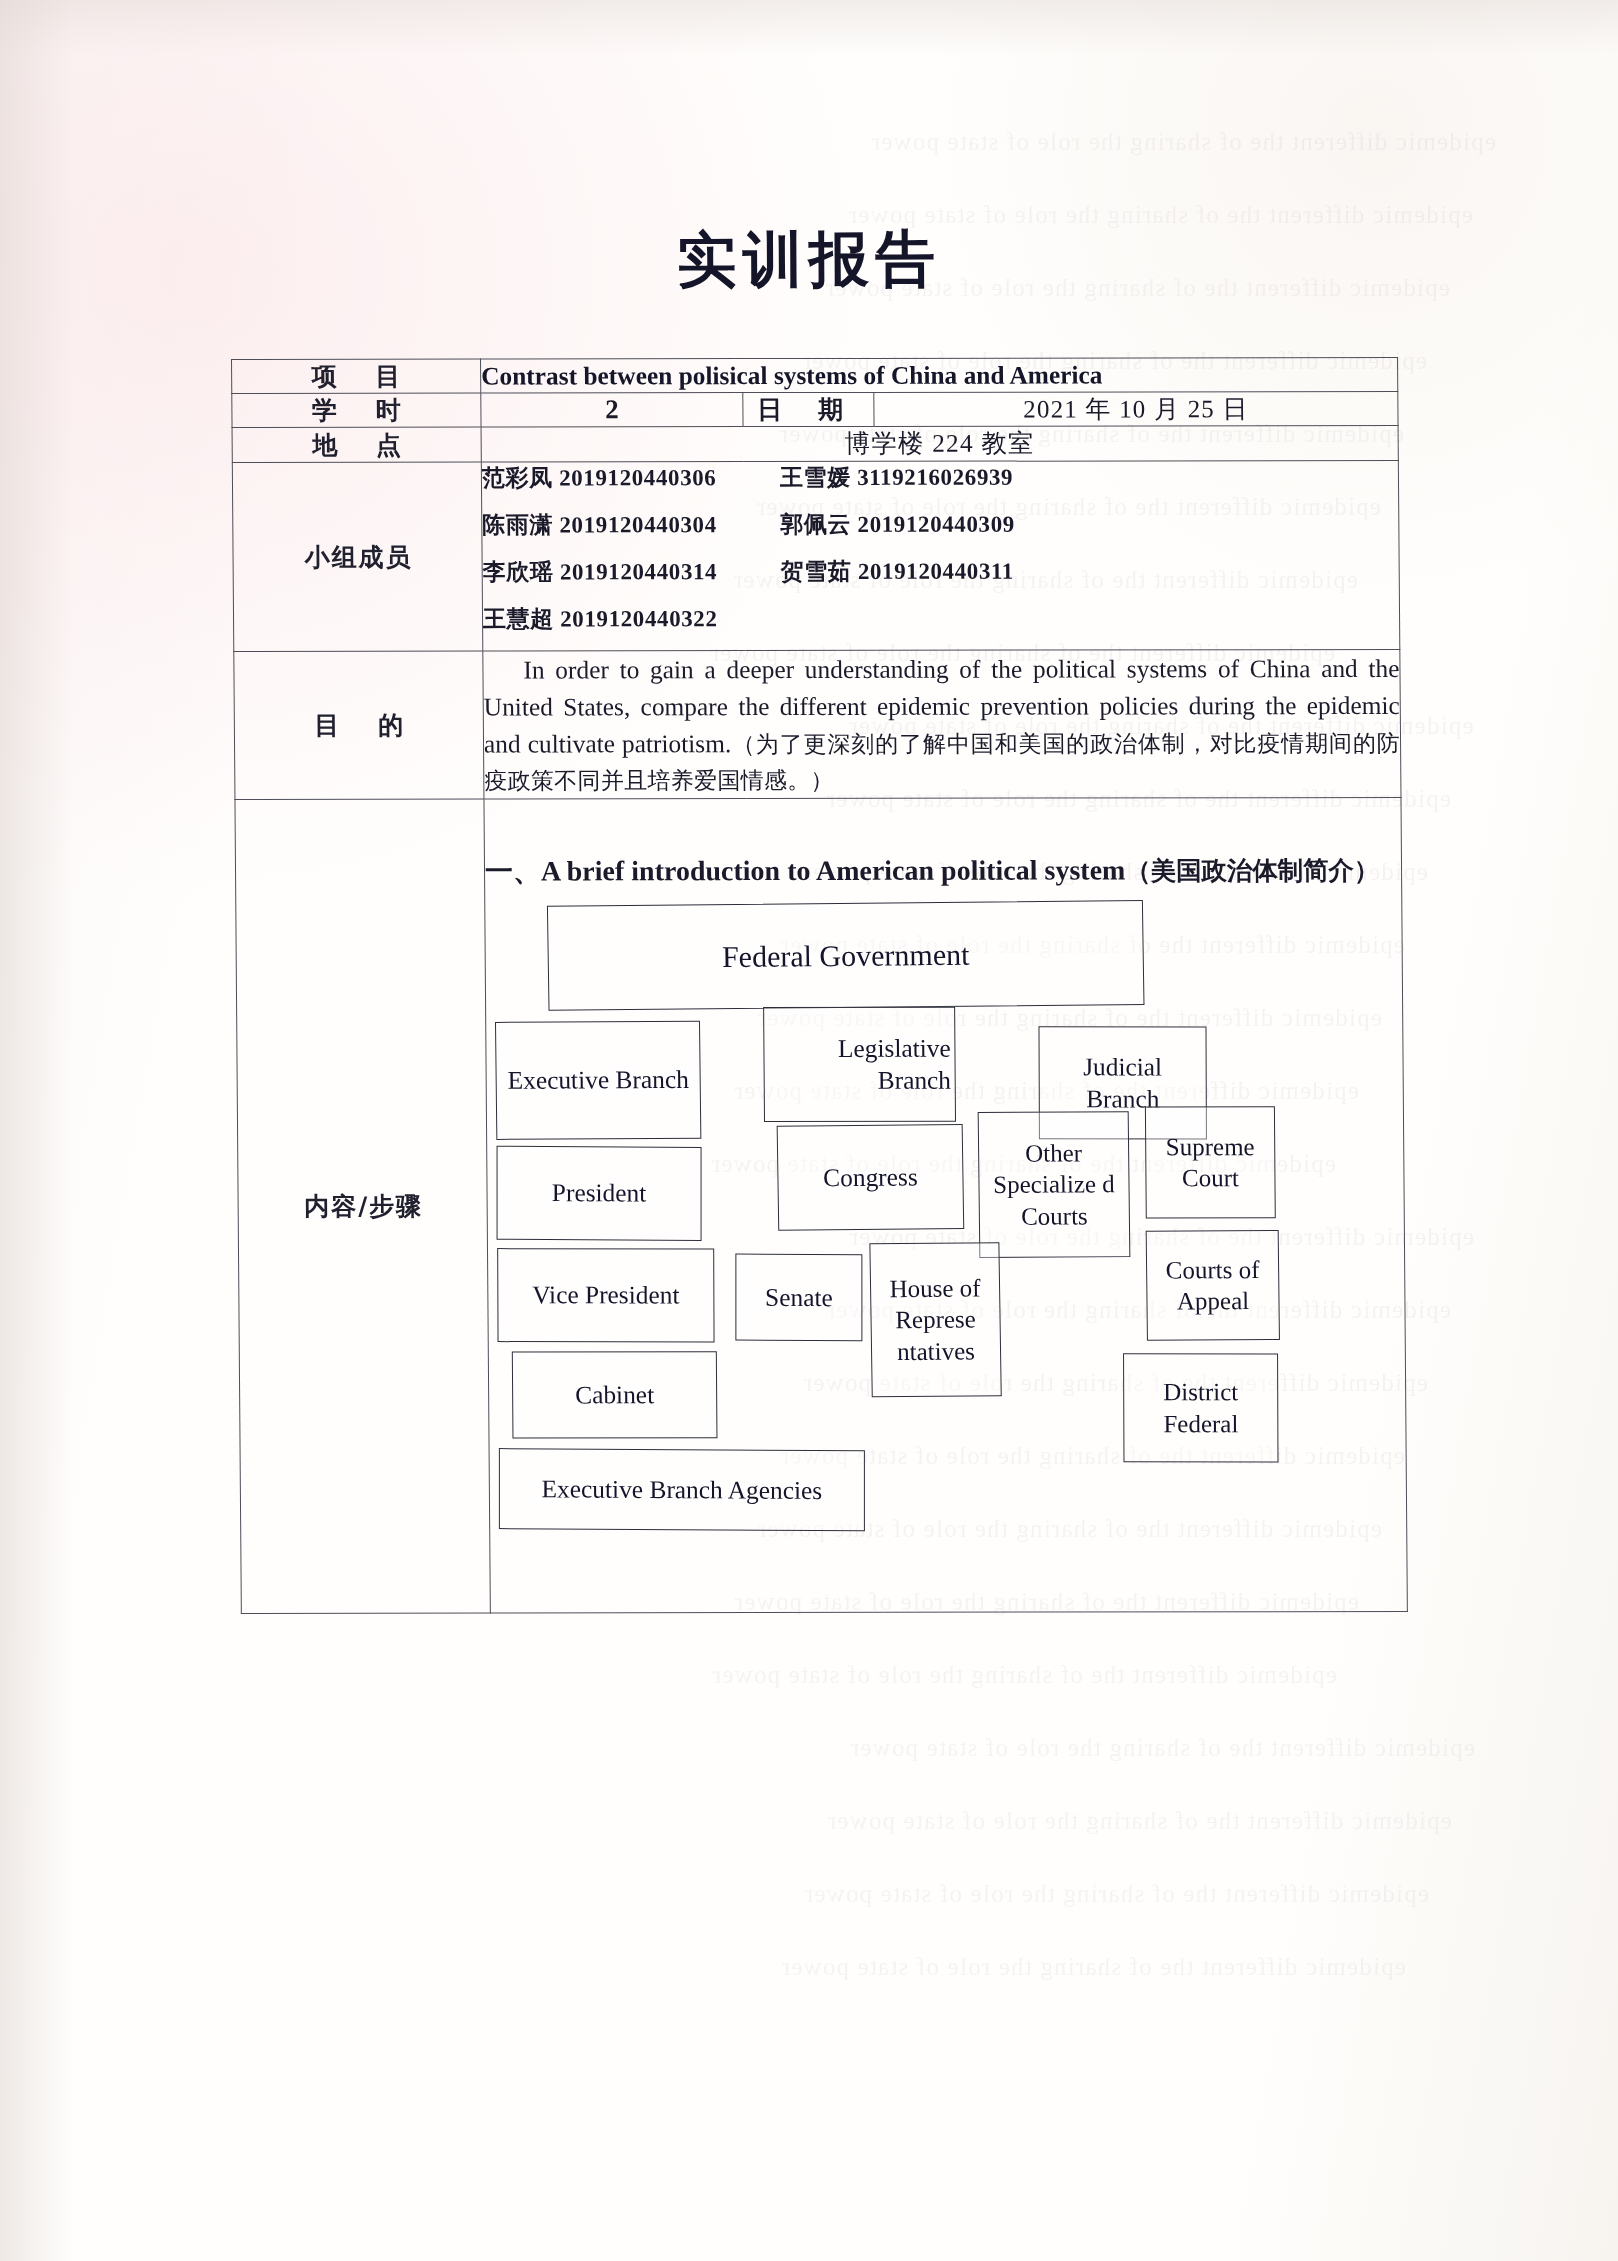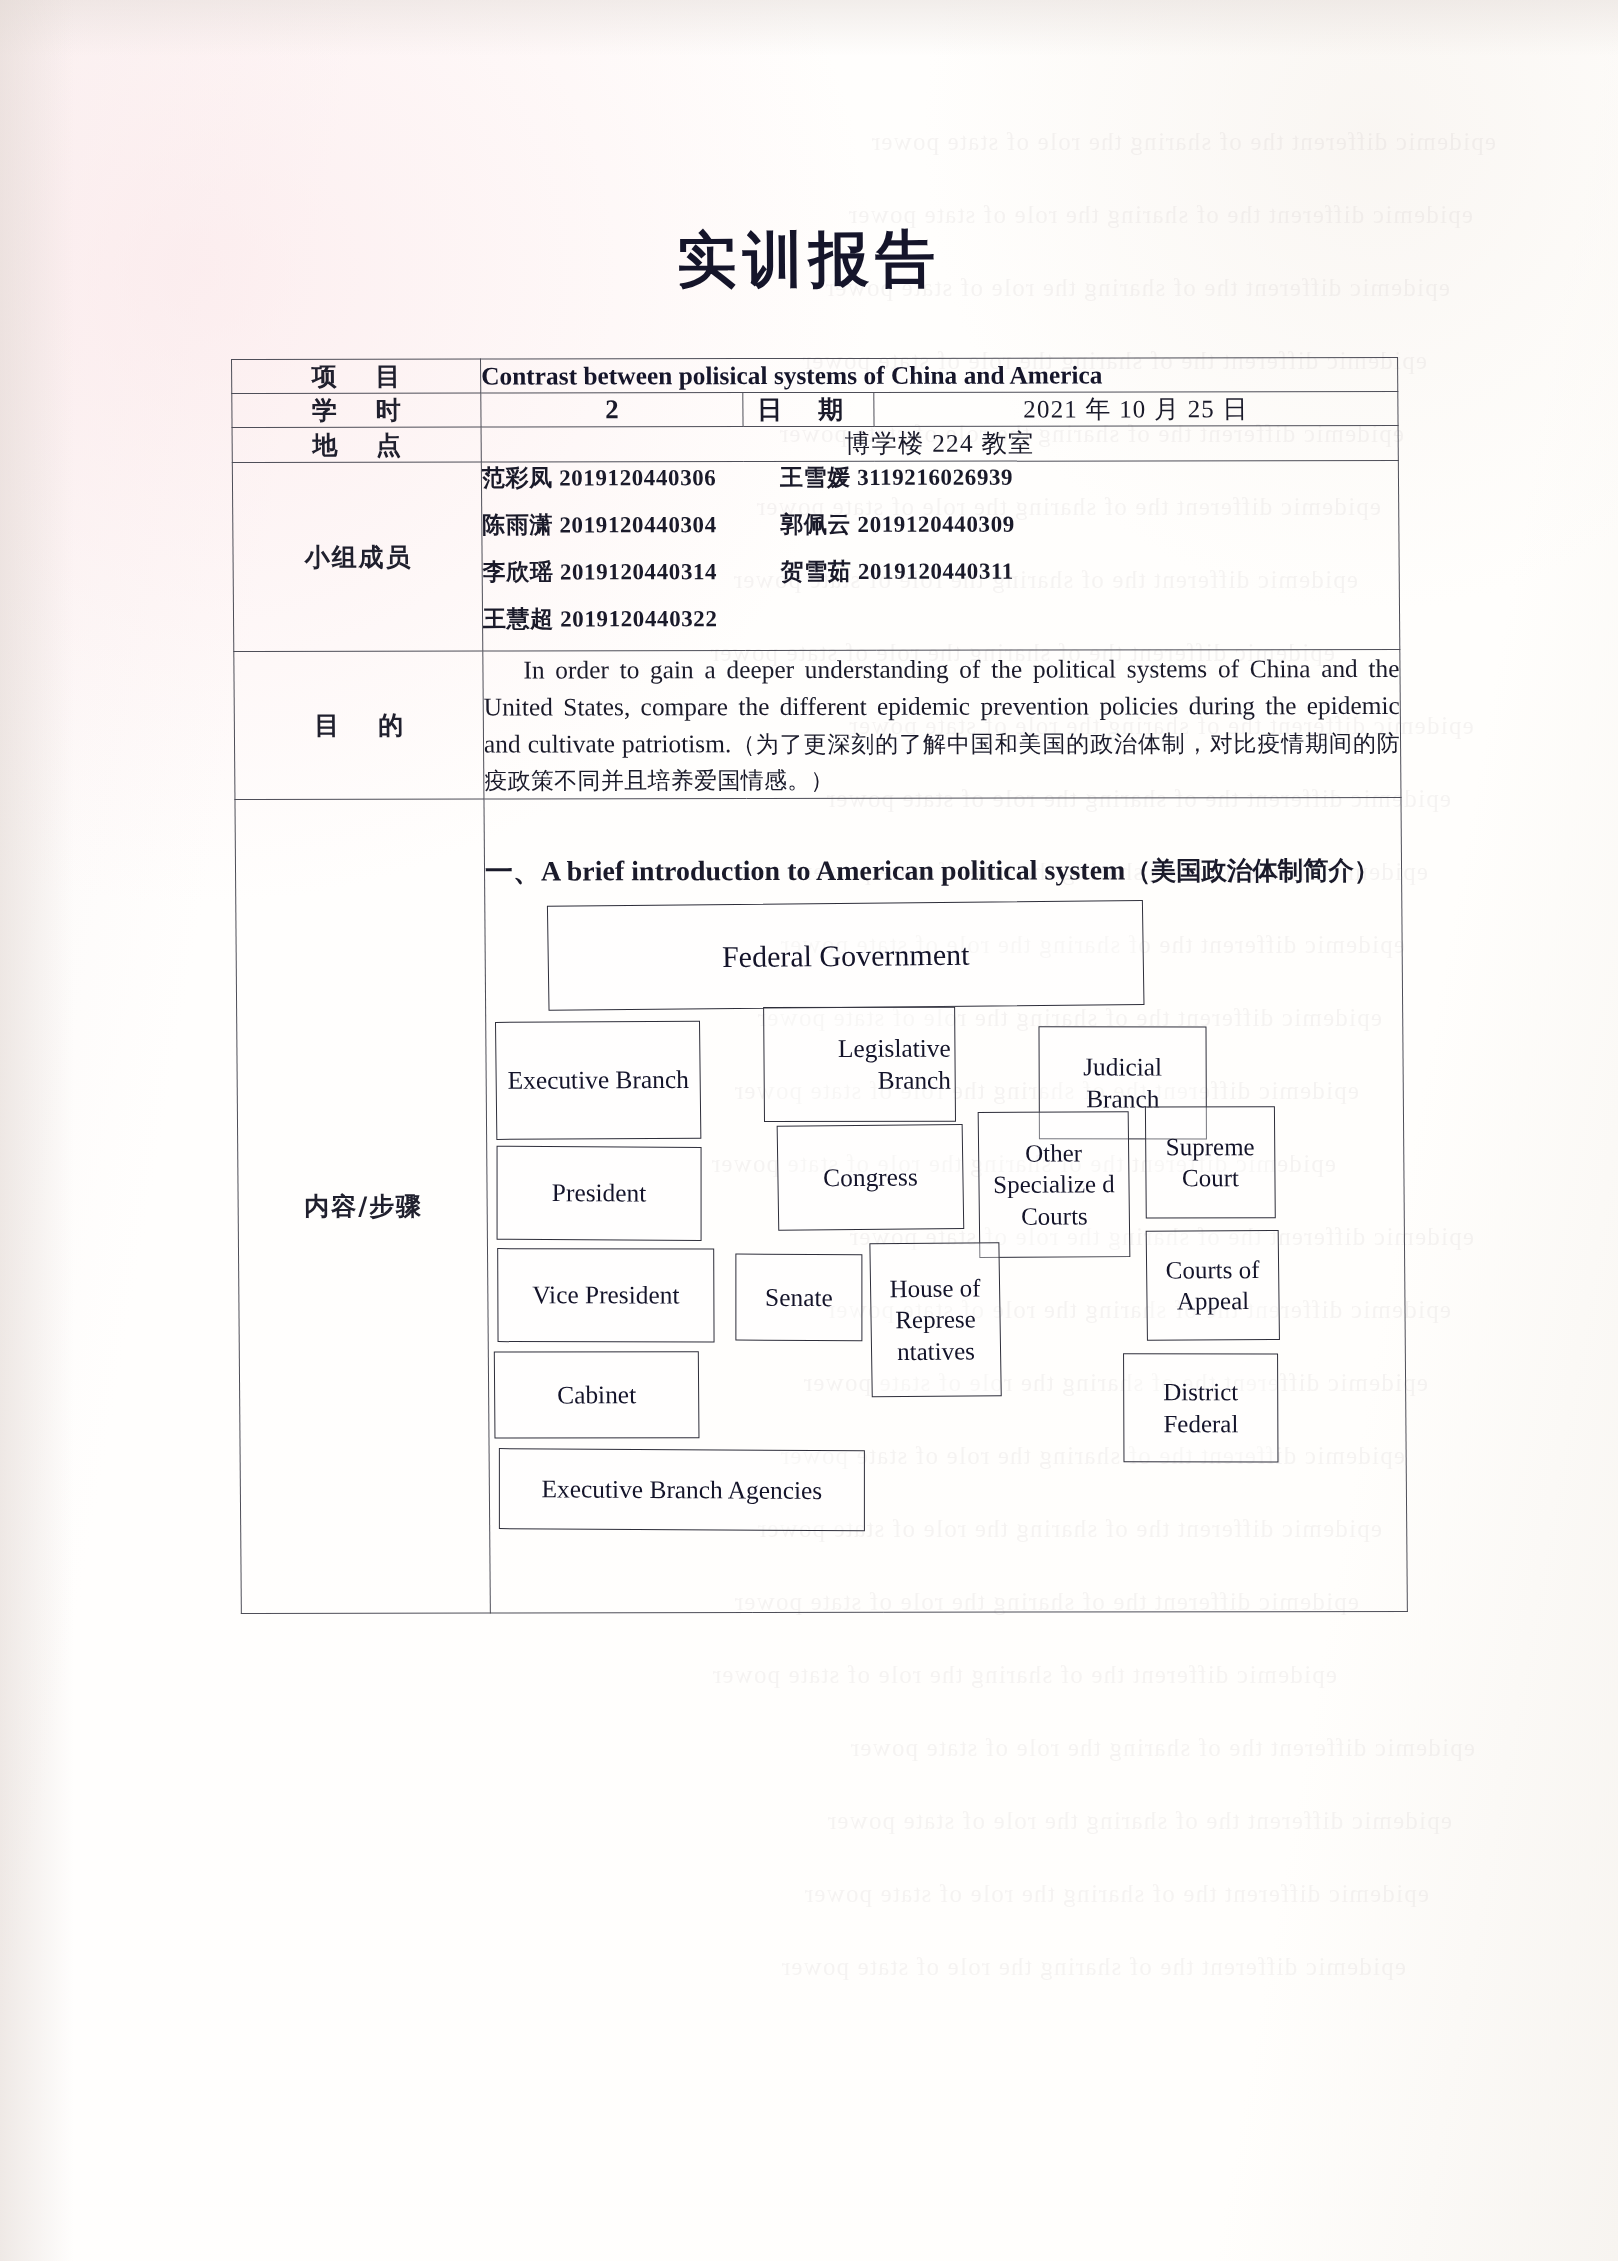--- a/index.html
+++ b/index.html
@@ -244,21 +244,21 @@
               </div>
               <div class="node" style="left: 247px; top: 351px; width: 127px; height: 87px; font-size: 25.4px; transform: rotate(0.44deg);">
                 <span>Senate</span>
               </div>
               <div class="node" style="left: 382px; top: 340px; width: 130px; height: 154px; font-size: 25px; transform: rotate(-0.44deg);">
                 <span>House of Represe ntatives</span>
               </div>
               <div class="node" style="left: 658px; top: 328px; width: 133px; height: 110px; font-size: 25px; transform: rotate(-0.22deg);">
                 <span>Courts of Appeal</span>
               </div>
-              <div class="node" style="left: 5px; top: 448px; width: 205px; height: 87px; font-size: 25.4px; transform: rotate(0deg);">
+              <div class="node" style="left: 23px; top: 448px; width: 205px; height: 87px; font-size: 25.4px; transform: rotate(0deg);">
                 <span>Cabinet</span>
               </div>
               <div class="node" style="left: 634px; top: 451px; width: 155px; height: 109px; font-size: 25px; transform: rotate(0.22deg);">
                 <span>District Federal</span>
               </div>
               <div class="node" style="left: 8.7px; top: 546px; width: 366px; height: 81px; font-size: 25.4px; transform: rotate(0.44deg);">
                 <span>Executive Branch Agencies</span>
               </div>
             </div>
         </td>

